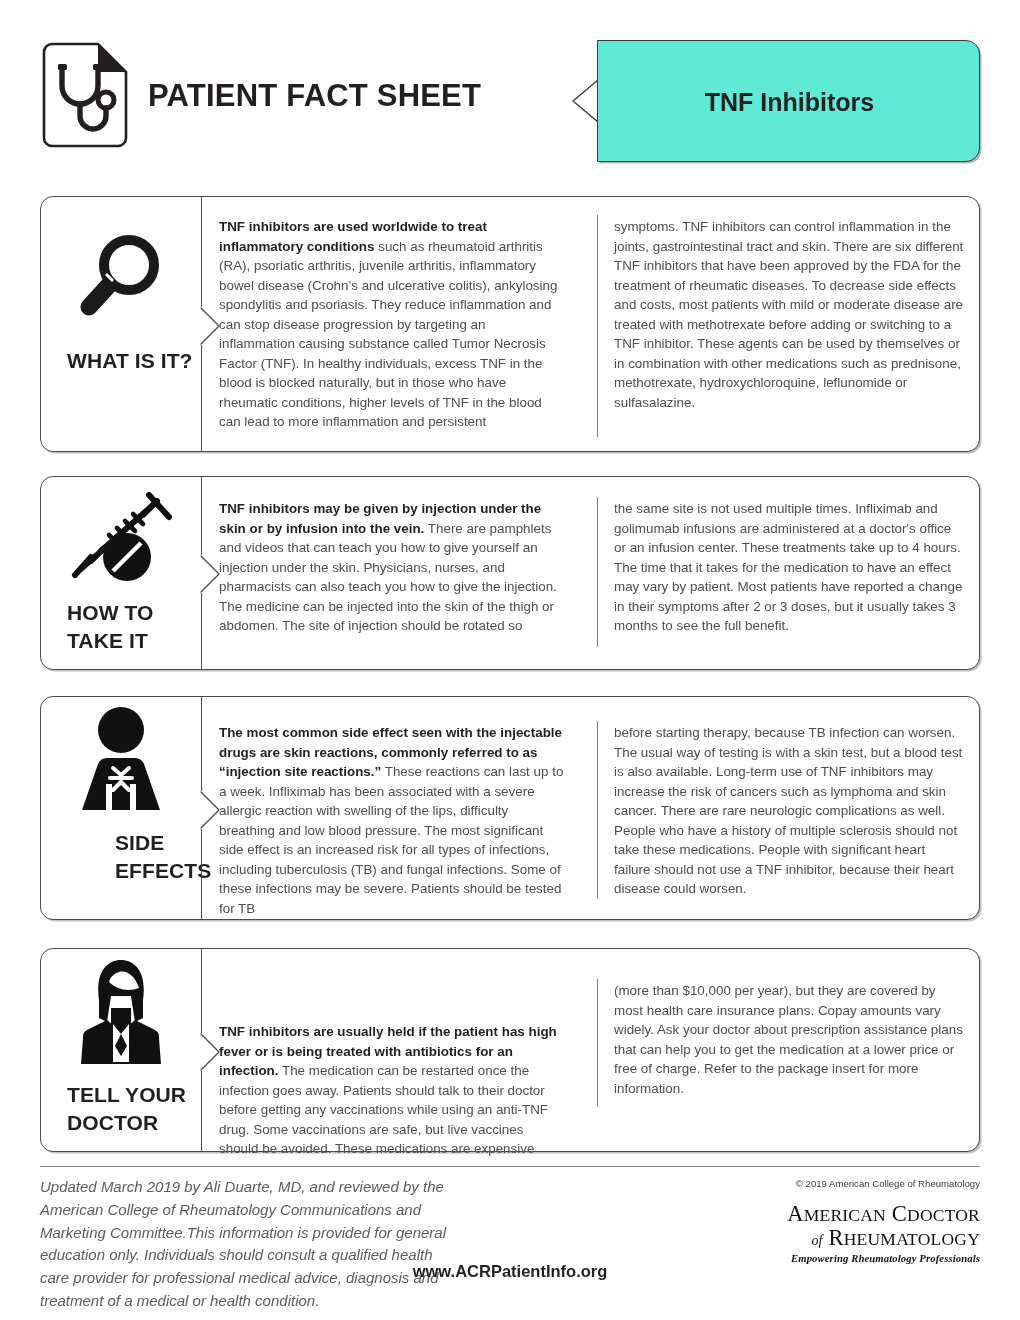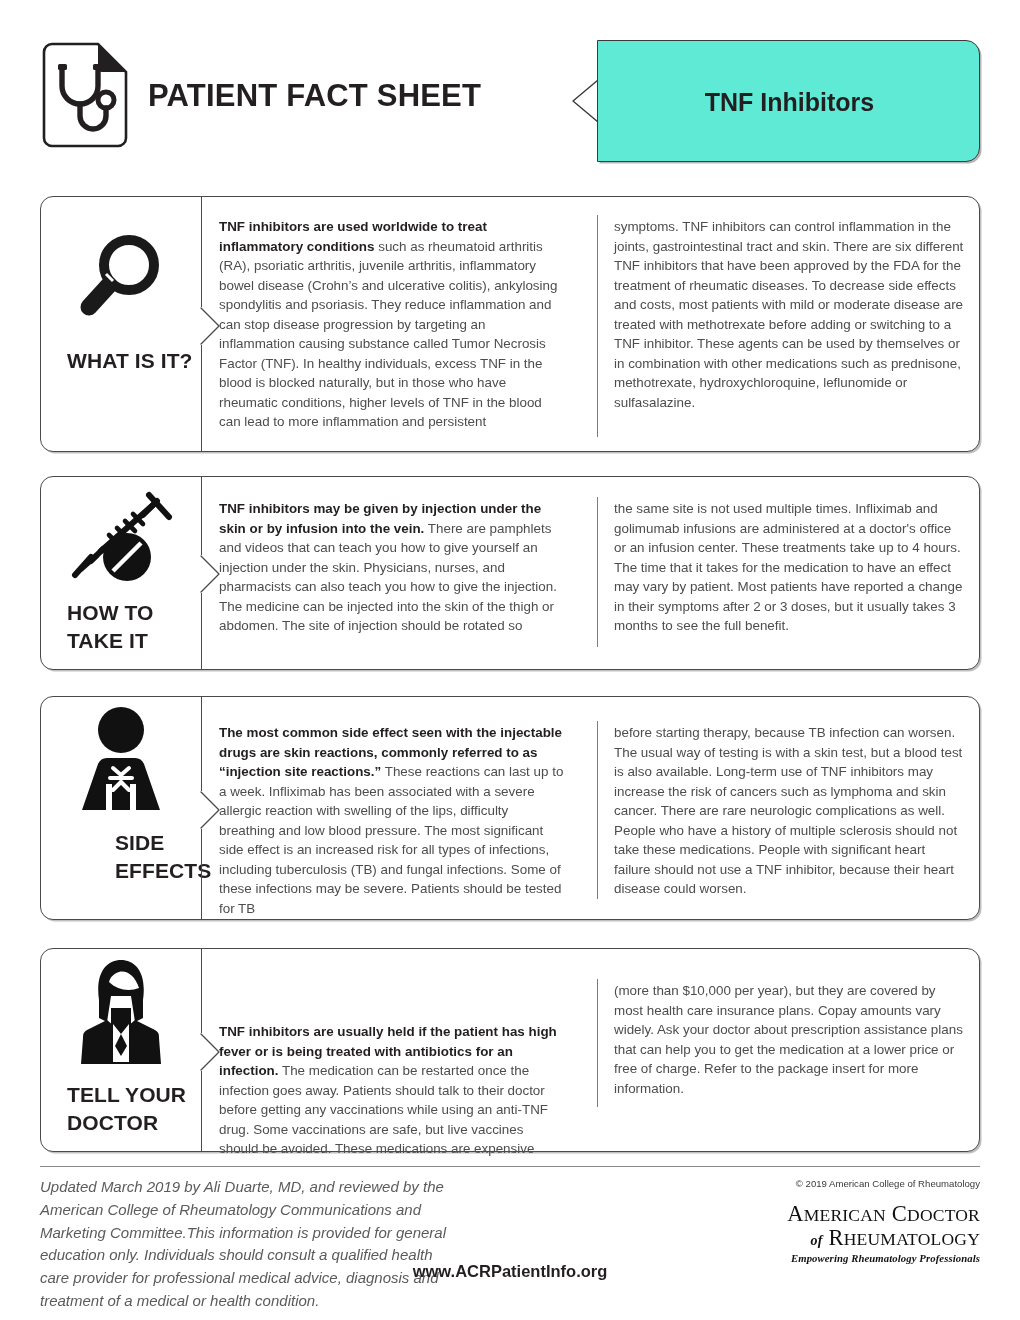--- a/index.html
+++ b/index.html
@@ -91,21 +91,21 @@
   .copyright{
     position:absolute;right:40px;top:1178px;
     font-size:9.6px;color:#3a3a3a;text-align:right;
   }
   .acr-logo{
     position:absolute;right:40px;top:1203px;
     text-align:right;font-family:"Liberation Serif", serif;color:#111;
   }
   .acr-l1{font-size:22.5px;letter-spacing:.2px;line-height:1.02;white-space:nowrap;}
   .acr-l2{font-size:22.5px;letter-spacing:.2px;line-height:1.05;white-space:nowrap;}
-  .acr-of{font-size:14px;font-style:italic;font-weight:bold;}
+  .acr-of{font-size:14px;font-style:italic;}
   .sc{font-size:0.78em;}
   .acr-tag{
     font-size:10.7px;font-style:italic;margin-top:2px;letter-spacing:.1px;
     white-space:nowrap;
     font-weight:bold;
   }
   .site{
     position:absolute;left:0;top:1262px;width:1020px;
     text-align:center;font-size:16.5px;font-weight:bold;color:#231f20;
   }

